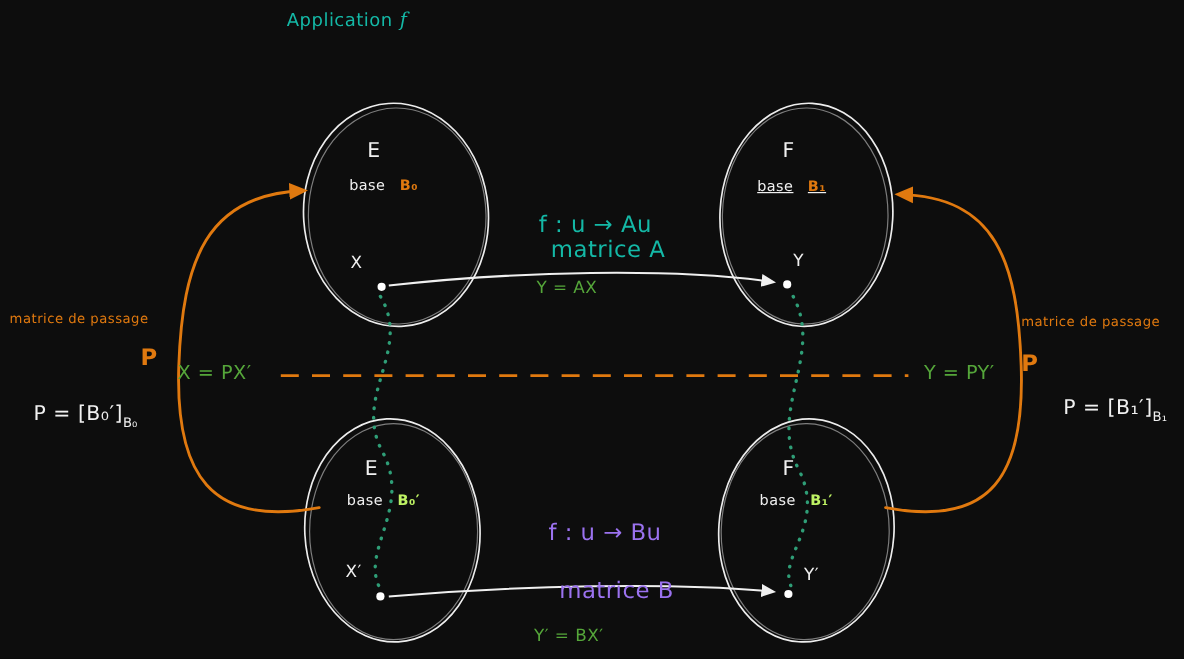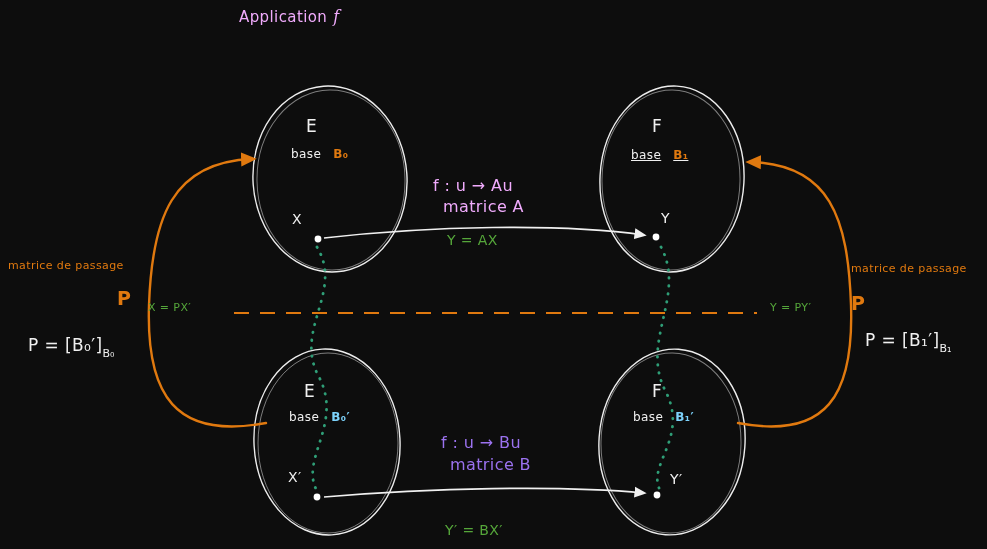--- a/index.html
+++ b/index.html
@@ -4,24 +4,24 @@
 <style>
   html,body { margin:0; padding:0; background:#0a0a0a; }
   .stage {
     position:relative; width:987px; height:549px; background:#0d0d0d;
     font-family:"DejaVu Sans","Liberation Sans",sans-serif;
     overflow:hidden;
   }
   .canvas { position:absolute; left:0; top:0; }
   .t { position:absolute; white-space:nowrap; letter-spacing:0.4px; line-height:1.15; }
   .white  { color:#f0f0f0; }
-  .blue   { color:#f0abfc; }
+  .blue   { color:#14b8a6; }
   .green  { color:#55a63a; }
   .orange { color:#e0790f; }
-  .pink   { color:#7dd3fc; }
+  .pink   { color:#bef264; }
   .purple { color:#9b72ef; }
 
   .title   { left:239px; top:8px;  font-size:15px; }
   .legend  { left:408px; top:20px; font-size:15px; }
   .mathf   { font-family:"DejaVu Serif","Liberation Serif",serif; font-style:italic; margin-left:6px; font-size:16px; }
 
   .set-name  { font-size:17px; }
   .base-line { font-size:12px; }
   .base-name { margin-left:12px; font-weight:bold; }
   .point-lbl { font-size:14px; }
@@ -32,42 +32,42 @@
   .tr-name  { left:652px; top:117px; }
   .tr-base  { left:631px; top:149px;text-decoration:underline; }
   .tr-point { left:661px; top:210px; }
   .bl-name  { left:304px; top:382px; }
   .bl-base  { left:289px; top:411px; }
   .bl-point { left:288px; top:469px; }
   .br-name  { left:652px; top:382px; }
   .br-base  { left:633px; top:411px; }
   .br-point { left:670px; top:471px; }
 
-  .map-lbl { font-size:16px; }
+  .map-lbl { font-size:19px;margin-left:16px; }
   .map-eq  { font-size:14px; }
   .map-top-l1 { left:433px; top:177px; }
   .map-top-l2 { left:443px; top:198px; }
   .map-top-eq { left:447px; top:232px; }
   .map-bot-l1 { left:441px; top:434px; }
-  .map-bot-l2 { left:450px; top:456px; }
+  .map-bot-l2 { left:450px; top:482px; }
   .map-bot-eq { left:445px; top:522px; }
 
   .pass-lbl { font-size:11px; }
   .pass-p   { font-size:19px; font-weight:bold; }
   .pass-left-label  { left:8px;   top:260px; }
   .pass-left-p      { left:117px; top:288px; }
   .pass-right-label { left:851px; top:263px; }
   .pass-right-p     { left:851px; top:293px; }
 
   .formula { font-size:17px; }
   .fsub    { font-size:11px; vertical-align:-6px; letter-spacing:0; }
   .formula-left  { left:28px;  top:336px; }
-  .formula-right { left:865px; top:331px; }
+  .formula-right { left:886px; top:331px; }
 
-  .axis-eq { font-size:11px; }
+  .axis-eq { font-size:16px; }
   .eq-left  { left:148px; top:302px; }
   .eq-right { left:770px; top:302px; }
 
   .set-stroke  { fill:none; stroke:#ededed; stroke-width:1.4px; }
   .set-stroke2 { fill:none; stroke:#ededed; stroke-width:1px; opacity:.5; }
   .orange-line { fill:none; stroke:#e0790f; stroke-width:2.4px; stroke-linecap:round; }
   .orange-dash { fill:none; stroke:#e0790f; stroke-width:2.2px; stroke-dasharray:15 11; }
   .white-arrow { fill:none; stroke:#f0f0f0; stroke-width:1.7px; }
   .teal-dots   { fill:none; stroke:#2f9e77; stroke-width:2.8px; stroke-dasharray:0.5 7.5; stroke-linecap:round; }
 </style>

